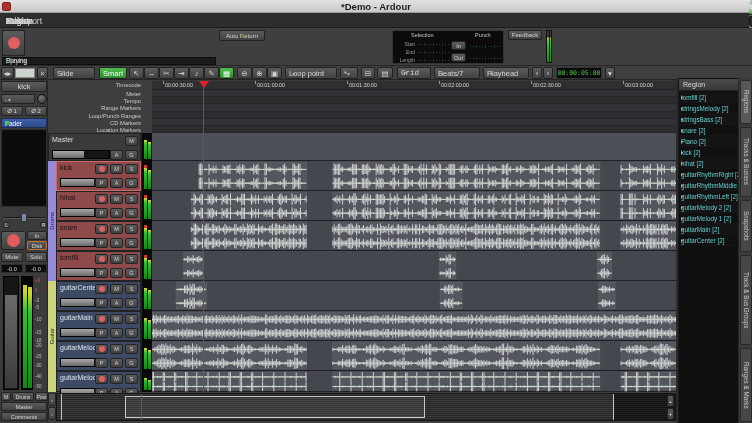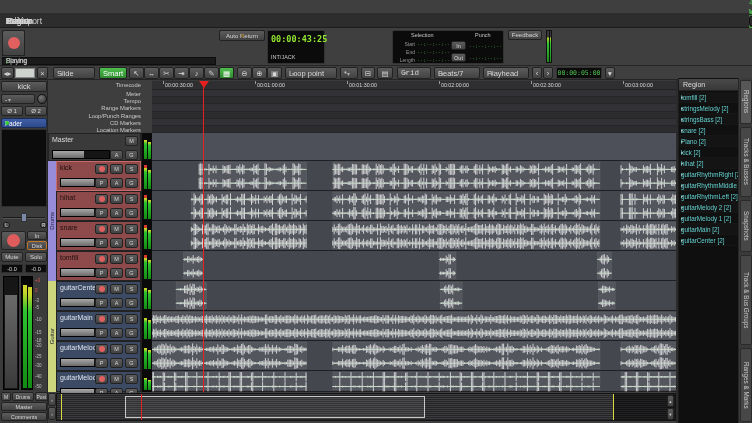--- a/index.html
+++ b/index.html
@@ -132,20 +132,24 @@
   .sidetabs{left:738px;top:78px;width:14px;height:345px;background:#3a3a3a;border-left:1px solid #262626;}
   .stab{left:1px;width:12px;background:#474747;border:1px solid #2a2a2a;border-radius:2px;display:flex;align-items:center;justify-content:center;}
   .stab span{position:static;writing-mode:vertical-rl;font-size:6.3px;color:#cccccc;white-space:nowrap;}
   .stab.active{background:#575757;}
 </style>
 </head>
 <body>
 
 <div id="app">
 
+  <div class="titlebar">
+    <div class="winicon"></div>
+    <div class="t">*Demo - Ardour</div>
+  </div>
 
   <div class="menubar">
     <div class="menus" id="menus">
         <span>Master</span>
         <span>Transport</span>
         <span>Edit</span>
         <span>Region</span>
         <span>Ardour</span>
         <span>Post</span>
         <span>Region</span>
@@ -190,24 +194,20 @@
     <div class="shuttle">
       <span>Playing</span>
       <span class="mk">▷</span>
       <span>Sprung</span>
     </div>
     <div class="opts" id="topts">
         <div class="opt">Internal</div>
         <div class="opt">Follow Edits<i></i></div>
         <div class="opt">Auto Return<i></i></div>
       </div>
-    <div class="clockbox clk1">
-      <div class="clkdig">00:00:43:25</div>
-      <div class="clksub">INT/JACK</div>
-    </div>
     <div class="selpunch" id="selpunch">
       <div class="sp-h" style="left:18px">Selection</div>
       <div class="sp-h" style="left:82px">Punch</div>
       <div class="btn inout" style="left:58px;top:10px">In</div>
       <div class="btn inout" style="left:58px;top:22px">Out</div>
       <div class="sp-dash" style="left:76px;top:12px">--:--:--:--</div>
       <div class="sp-dash" style="left:76px;top:24px">--:--:--:--</div>
     <div class="sp-row" style="left: 2px; top: 10px; width: 20px; text-align: right; position: absolute;">Start</div>
         <div class="sp-dash" style="left: 24px; top: 10px; position: absolute;">--:--:--:--</div>
         <div class="sp-row" style="left: 2px; top: 18px; width: 20px; text-align: right; position: absolute;">End</div>

